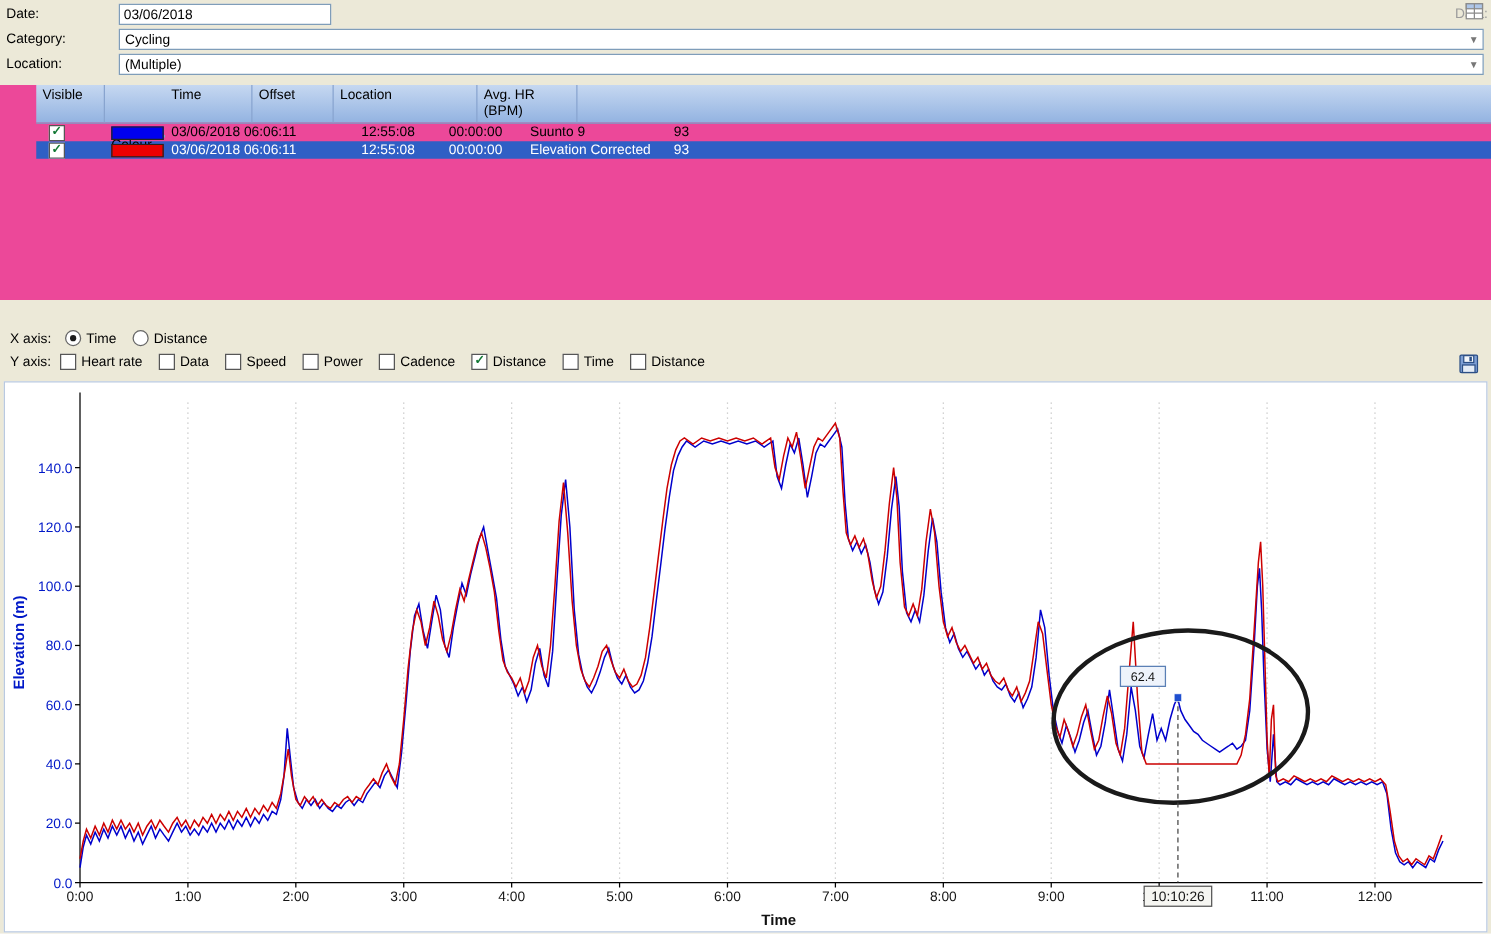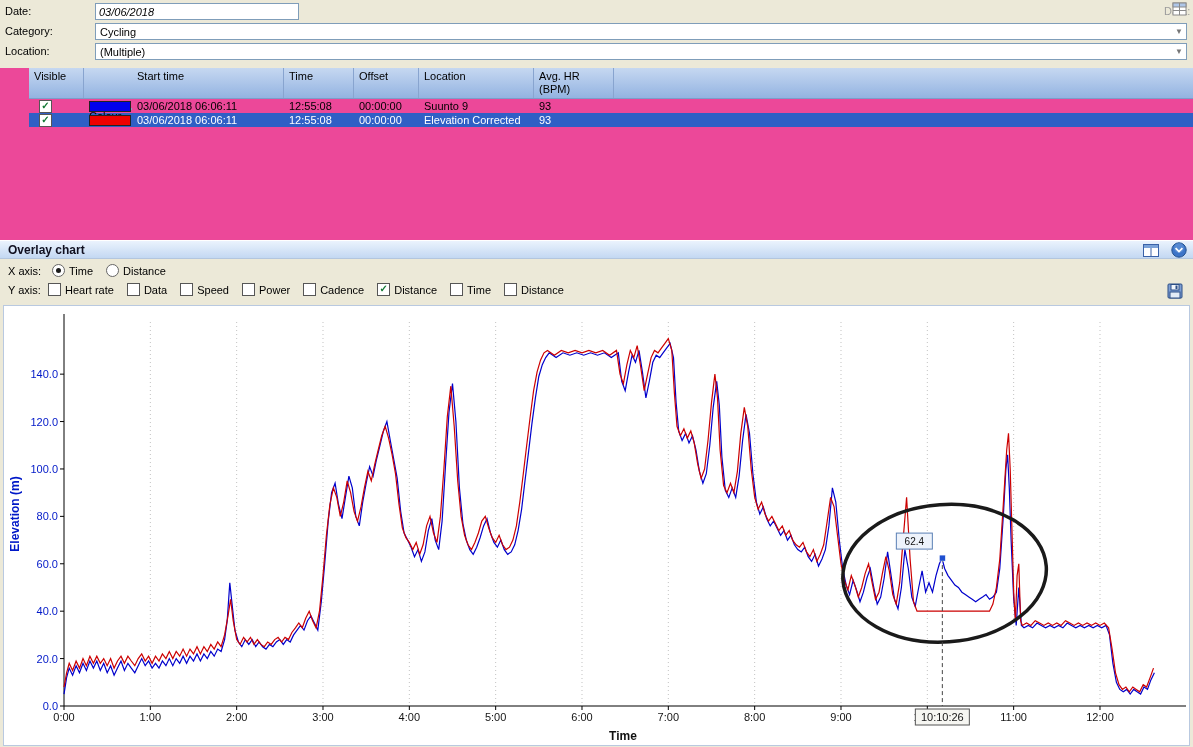--- a/index.html
+++ b/index.html
@@ -34,21 +34,21 @@
   .ytitle{font-family:"Liberation Sans",sans-serif;font-size:12px;font-weight:bold;fill:#0018c8;}
   .ttext{font-family:"Liberation Sans",sans-serif;font-size:10px;fill:#111;}
   .iconbtn{position:absolute;cursor:default;}
 </style>
 </head>
 <body>
 
 <div class="app">
 
   <span class="lbl" style="left:5px;top:5px">Date:</span>
-  <input class="textbox" style="left: 95px; top: 3px; width: 204px; font-style: italic;" value="03/06/2018">
+  <input class="textbox" style="left: 95px; top: 3px; width: 170px;" value="03/06/2018">
   <span class="lbl grey" style="left:1139px;top:5px">Data:</span>
   <span class="iconbtn" style="left:1172px;top:2px">
     <svg width="16" height="15">
         <rect x="1" y="1" width="13" height="12" fill="#fff" stroke="#8a8a8a"></rect>
         <rect x="1" y="1" width="13" height="4" fill="#aec6e8" stroke="#8a8a8a"></rect>
         <line x1="7.5" y1="1" x2="7.5" y2="13" stroke="#8a8a8a"></line>
         <line x1="1" y1="8.5" x2="14" y2="8.5" stroke="#8a8a8a"></line>
       </svg>
   </span>
 
@@ -61,21 +61,20 @@
   <span class="lbl" style="left:5px;top:45px">Location:</span>
   <div class="combo" style="left:95px;top:43px;width:1092px">
     <span class="txt">(Multiple)</span>
     <span class="arrow">▼</span>
   </div>
 
   <div class="grid">
     <div class="grid-header" id="grid-header">
         <div class="hcell" style="width: 55px;">Visible</div>
         <div class="hcell" style="width: 48px; margin-top: 40px;">Colour</div>
-        <div class="hcell" style="width: 152px;">Start time</div>
         <div class="hcell" style="width: 70px;">Time</div>
         <div class="hcell" style="width: 65px;">Offset</div>
         <div class="hcell" style="width: 115px;">Location</div>
         <div class="hcell" style="width: 80px;">Avg. HR
 (BPM)</div>
         <div class="hcell fill"></div>
       </div>
     <div id="grid-rows">
         <div class="grid-row">
           <div class="cell" style="width: 55px;">
@@ -99,37 +98,20 @@
           </div>
           <div class="cell" style="width: 152px;">03/06/2018 06:06:11</div>
           <div class="cell" style="width: 70px;">12:55:08</div>
           <div class="cell" style="width: 65px;">00:00:00</div>
           <div class="cell" style="width: 115px;">Elevation Corrected</div>
           <div class="cell" style="width: 80px;">93</div>
         </div>
       </div>
   </div>
 
-  <div class="ov-bar">
-    <span class="ov-title">Overlay chart</span>
-    <span class="iconbtn" style="left:1143px;top:3px">
-      <svg width="16" height="13">
-          <rect x="0.5" y="0.5" width="15" height="12" fill="#fff" stroke="#3a62a8"></rect>
-          <rect x="1" y="1" width="14" height="3" fill="#7ba2d8"></rect>
-          <line x1="8" y1="4" x2="8" y2="12" stroke="#3a62a8"></line>
-        </svg>
-    </span>
-    <span class="iconbtn" style="left:1171px;top:1px">
-      <svg width="16" height="16">
-          <circle cx="8" cy="8" r="7.2" fill="#3c74c8" stroke="#24518f"></circle>
-          <circle cx="8" cy="6" r="5" fill="#6b9ada" opacity="0.55"></circle>
-          <path d="M4.6 6.2 L8 9.6 L11.4 6.2" fill="none" stroke="#fff" stroke-width="1.8"></path>
-        </svg>
-    </span>
-  </div>
 
   <span class="lbl" style="left:8px;top:265px">X axis:</span>
   <div class="optrow" id="x-options" style="left:52px;top:263px;height:15px">
       <span class="opt">
         <span class="radio sel"></span>
         <span class="lab">Time</span>
       </span>
       <span class="opt">
         <span class="radio"></span>
         <span class="lab">Distance</span>

